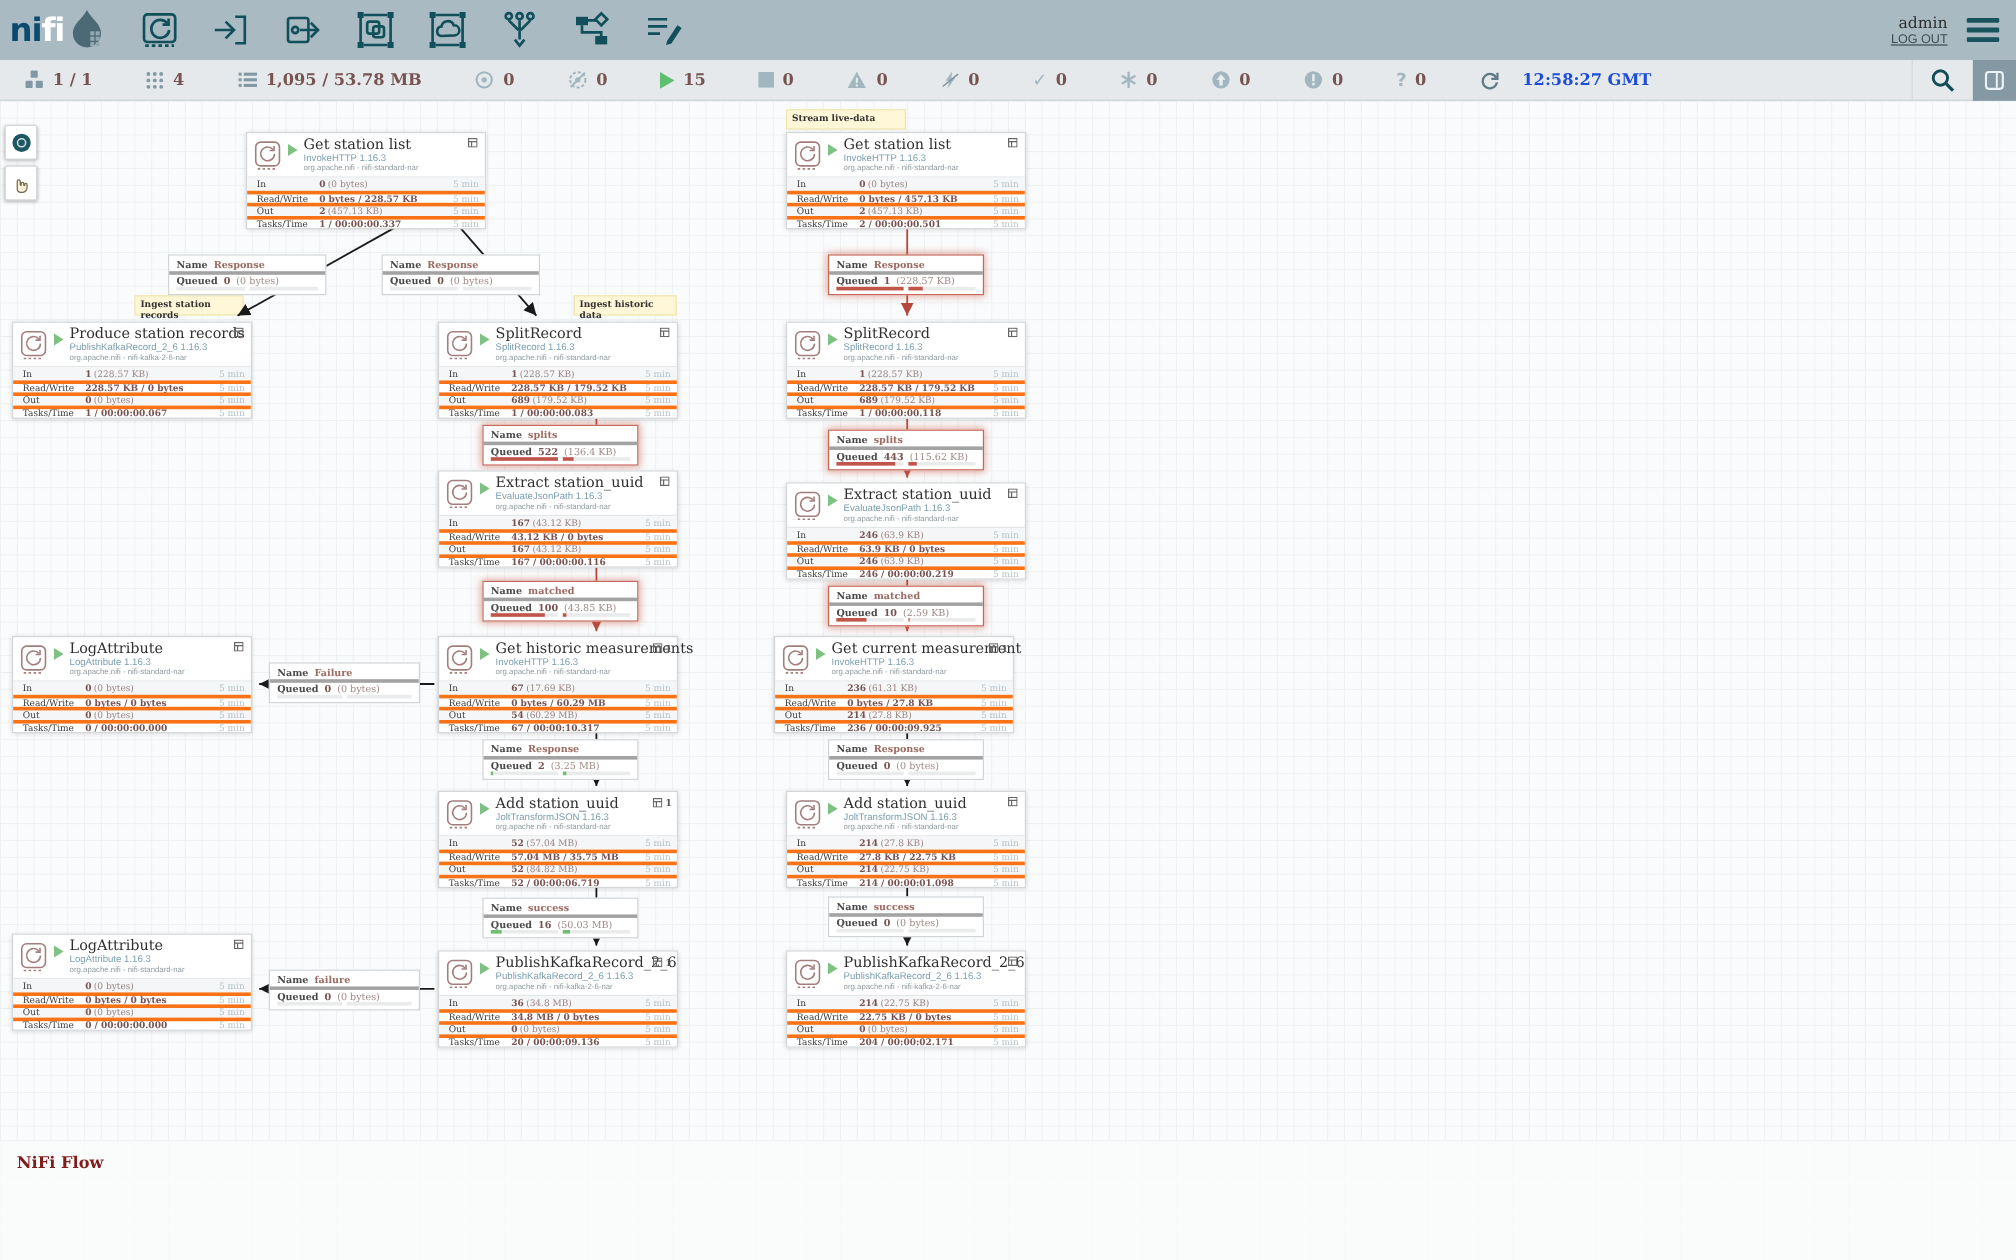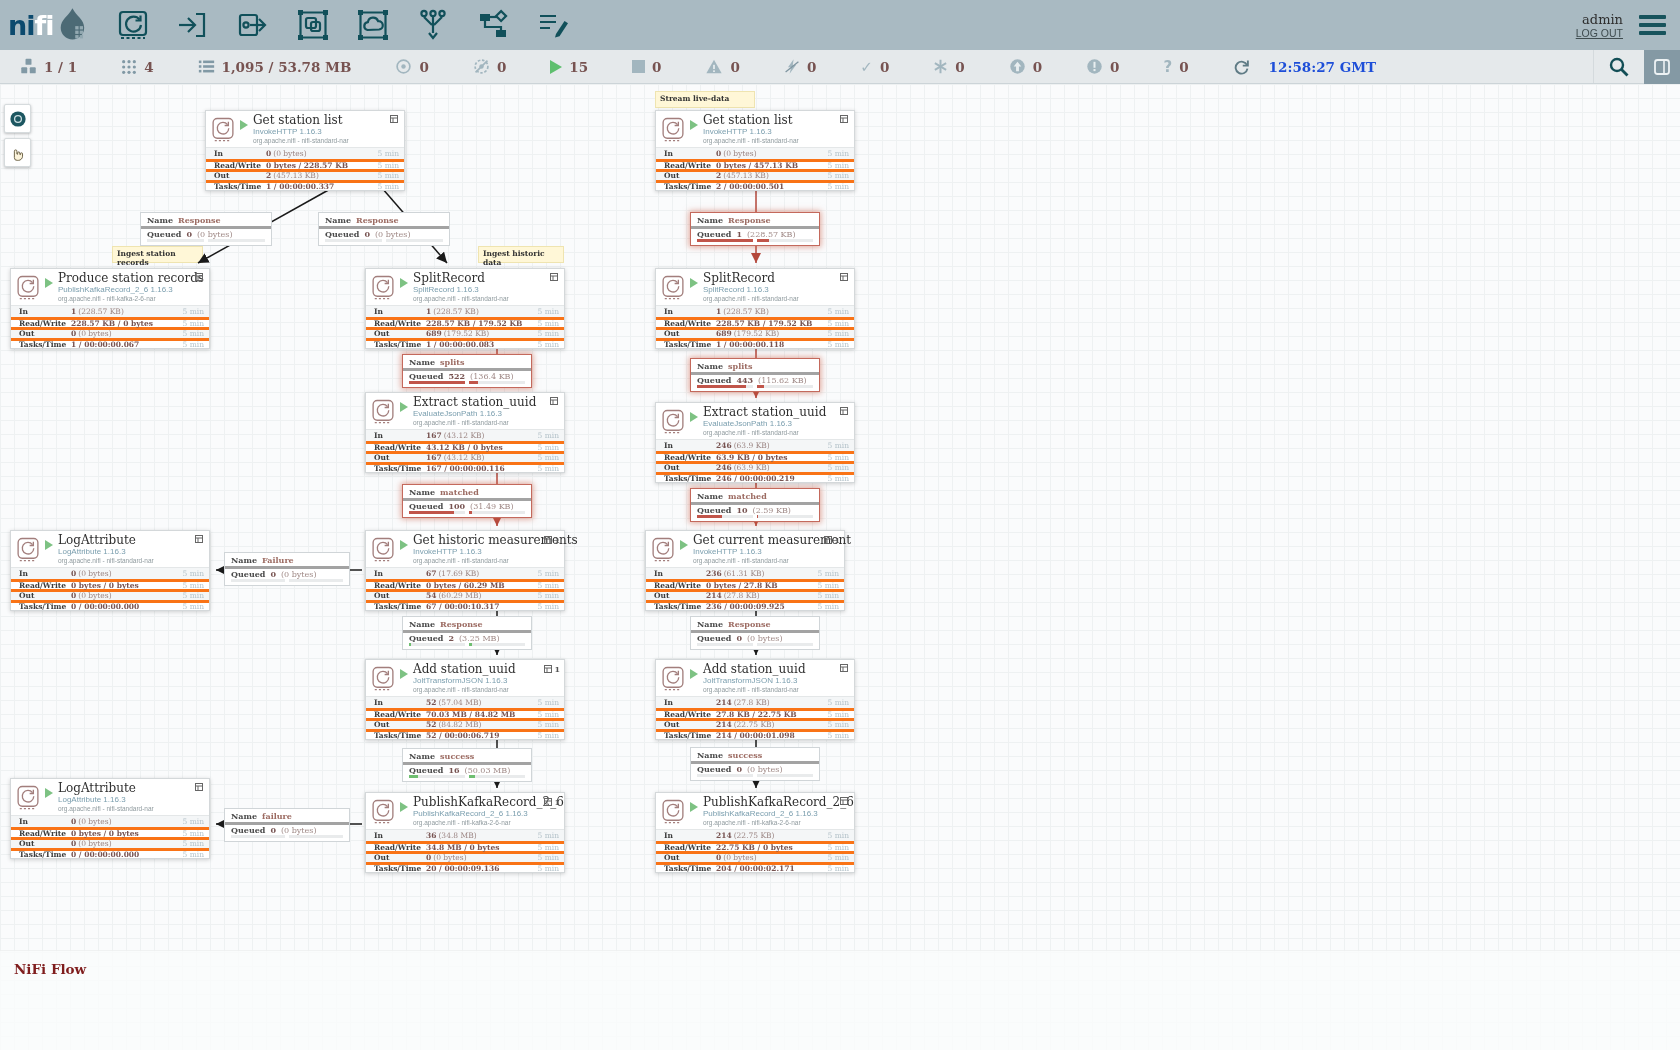--- a/index.html
+++ b/index.html
@@ -68,21 +68,21 @@
   .proc-title { font:12px "DejaVu Serif",serif; color:#2f2f2f; line-height:13px; white-space:nowrap; }
   .proc-type  { font:8px "Liberation Sans",sans-serif; color:#7a9eae; line-height:9.5px; white-space:nowrap;}
   .proc-bundle{ font:6.5px "Liberation Sans",sans-serif; color:#8f9a9e; line-height:8px; white-space:nowrap;}
   .proc-badge { position:absolute; right:4px; top:4px; display:flex; align-items:center; gap:2px; }
   .badge-count { font:bold 8px "DejaVu Serif",serif; color:#555; }
   .proc-rows { border-top:1px solid #e4e7e8; }
   .proc-row { display:flex; align-items:center; height:10.5px; padding:0 5px 0 8px;
     font:7.5px "DejaVu Serif",serif; border-top:3px solid #f97316; }
   .proc-row:first-child { border-top:none; }
   .proc-row:nth-child(odd) { background:#f4f6f7; }
-  .r-label { font-weight:bold; color:#3c3c3c; width:52px; }
+  .r-label { font-weight:normal; color:#3c3c3c; width:52px; }
   .r-strong { font-weight:bold; color:#775351; margin-right:2px; white-space:nowrap;}
   .r-rest { color:#9b8583; white-space:nowrap;}
   .r-window { margin-left:auto; color:#b5c3ca; }
 
   
   .queue-label { position:absolute; background:#fff; border:1px solid #d0d5d8;
     z-index:3; cursor:pointer; }
   .queue-label.alert { border:1px solid #c4695c; box-shadow:0 0 6px 1px rgba(203,92,70,.55); }
   .q-row { display:flex; align-items:center; gap:5px; height:13px; padding:0 6px;
     font:8px "DejaVu Serif",serif; }
@@ -245,21 +245,21 @@
     </div>
   </div>
     <div class="queue-label alert" style="left: 402px; top: 484px; width: 130px;">
     <div class="q-row">
       <span class="q-key">Name</span>
       <span class="q-rel">matched</span>
     </div>
     <div class="q-row">
       <span class="q-key">Queued</span>
       <span class="q-count">100</span>
-      <span class="q-size">(31.49 KB)</span>
+      <span class="q-size">(43.85 KB)</span>
     </div>
     <div class="q-bars">
       <span class="q-bar">
           <i style="width: 80%; background: rgb(193, 85, 74);"></i>
         </span>
       <span class="q-bar">
           <i style="width: 5%; background: rgb(193, 85, 74);"></i>
         </span>
     </div>
   </div>
@@ -943,21 +943,21 @@
     </div>
     <div class="proc-rows">
         <div class="proc-row">
           <span class="r-label">In</span>
           <span class="r-strong">52</span>
           <span class="r-rest">(57.04 MB)</span>
           <span class="r-window">5 min</span>
         </div>
         <div class="proc-row">
           <span class="r-label">Read/Write</span>
-          <span class="r-strong">70.03 MB / 84.82 MB</span>
+          <span class="r-strong">57.04 MB / 35.75 MB</span>
           <span class="r-rest"></span>
           <span class="r-window">5 min</span>
         </div>
         <div class="proc-row">
           <span class="r-label">Out</span>
           <span class="r-strong">52</span>
           <span class="r-rest">(84.82 MB)</span>
           <span class="r-window">5 min</span>
         </div>
         <div class="proc-row">

